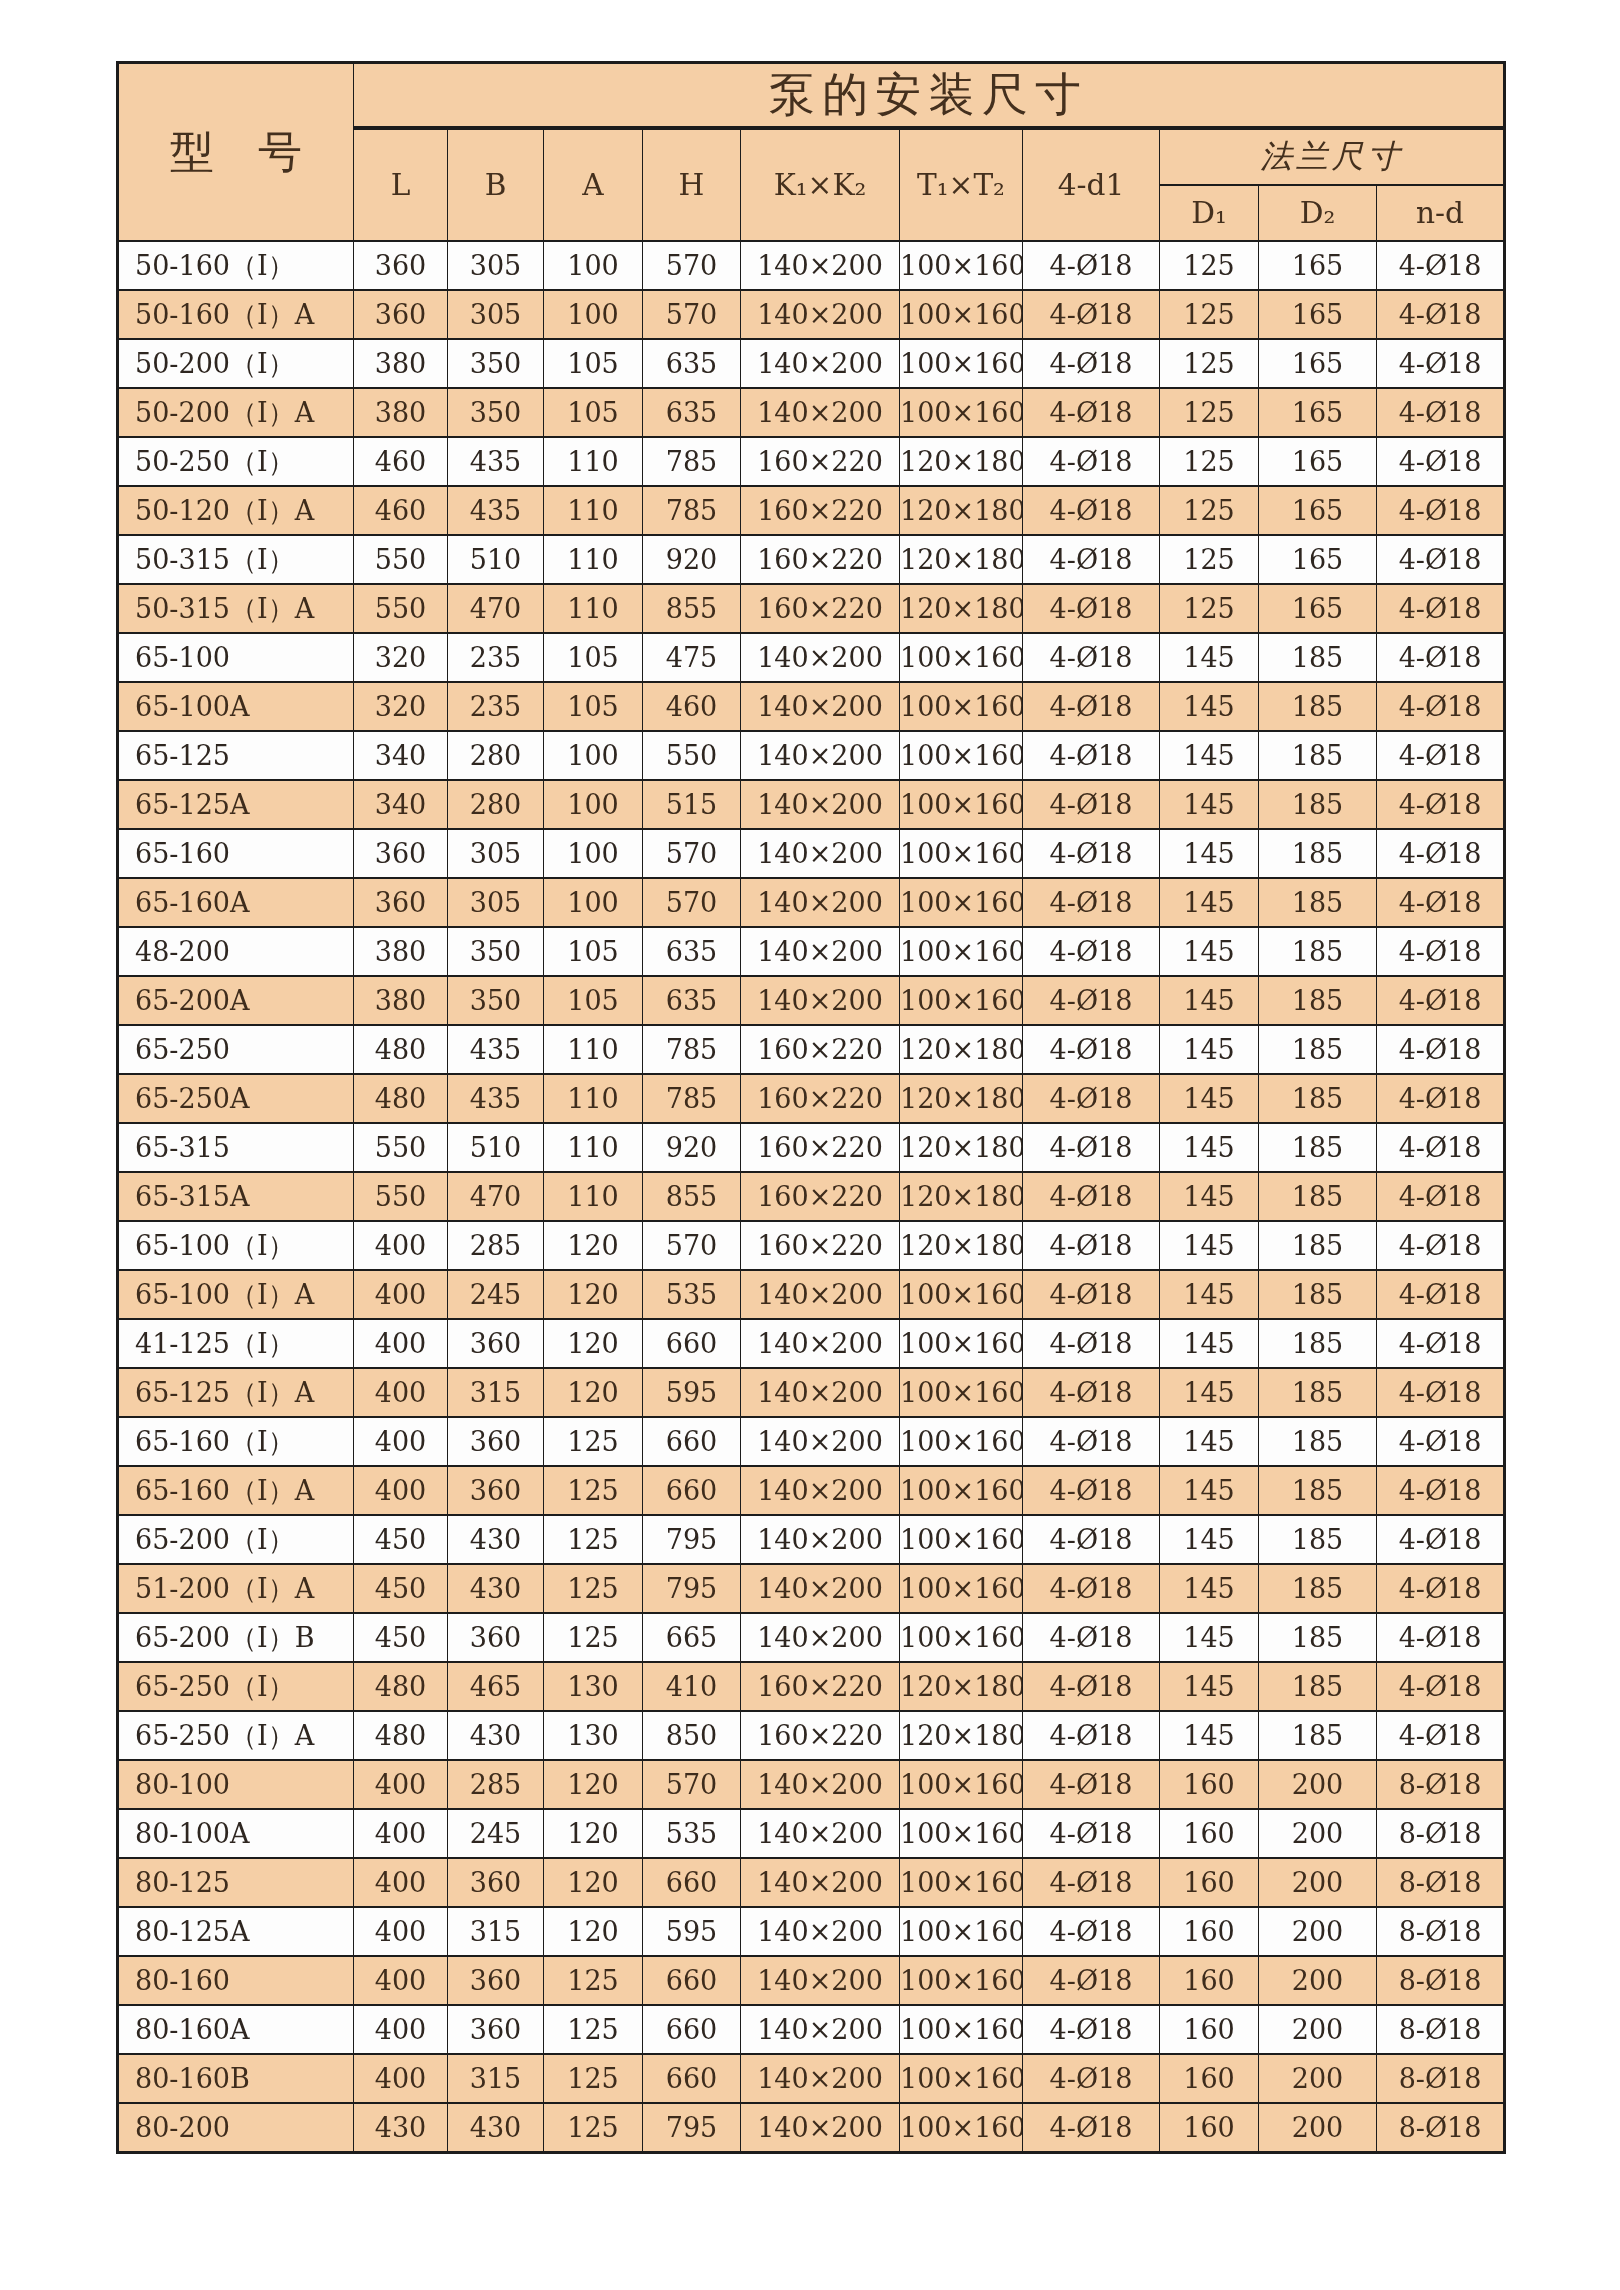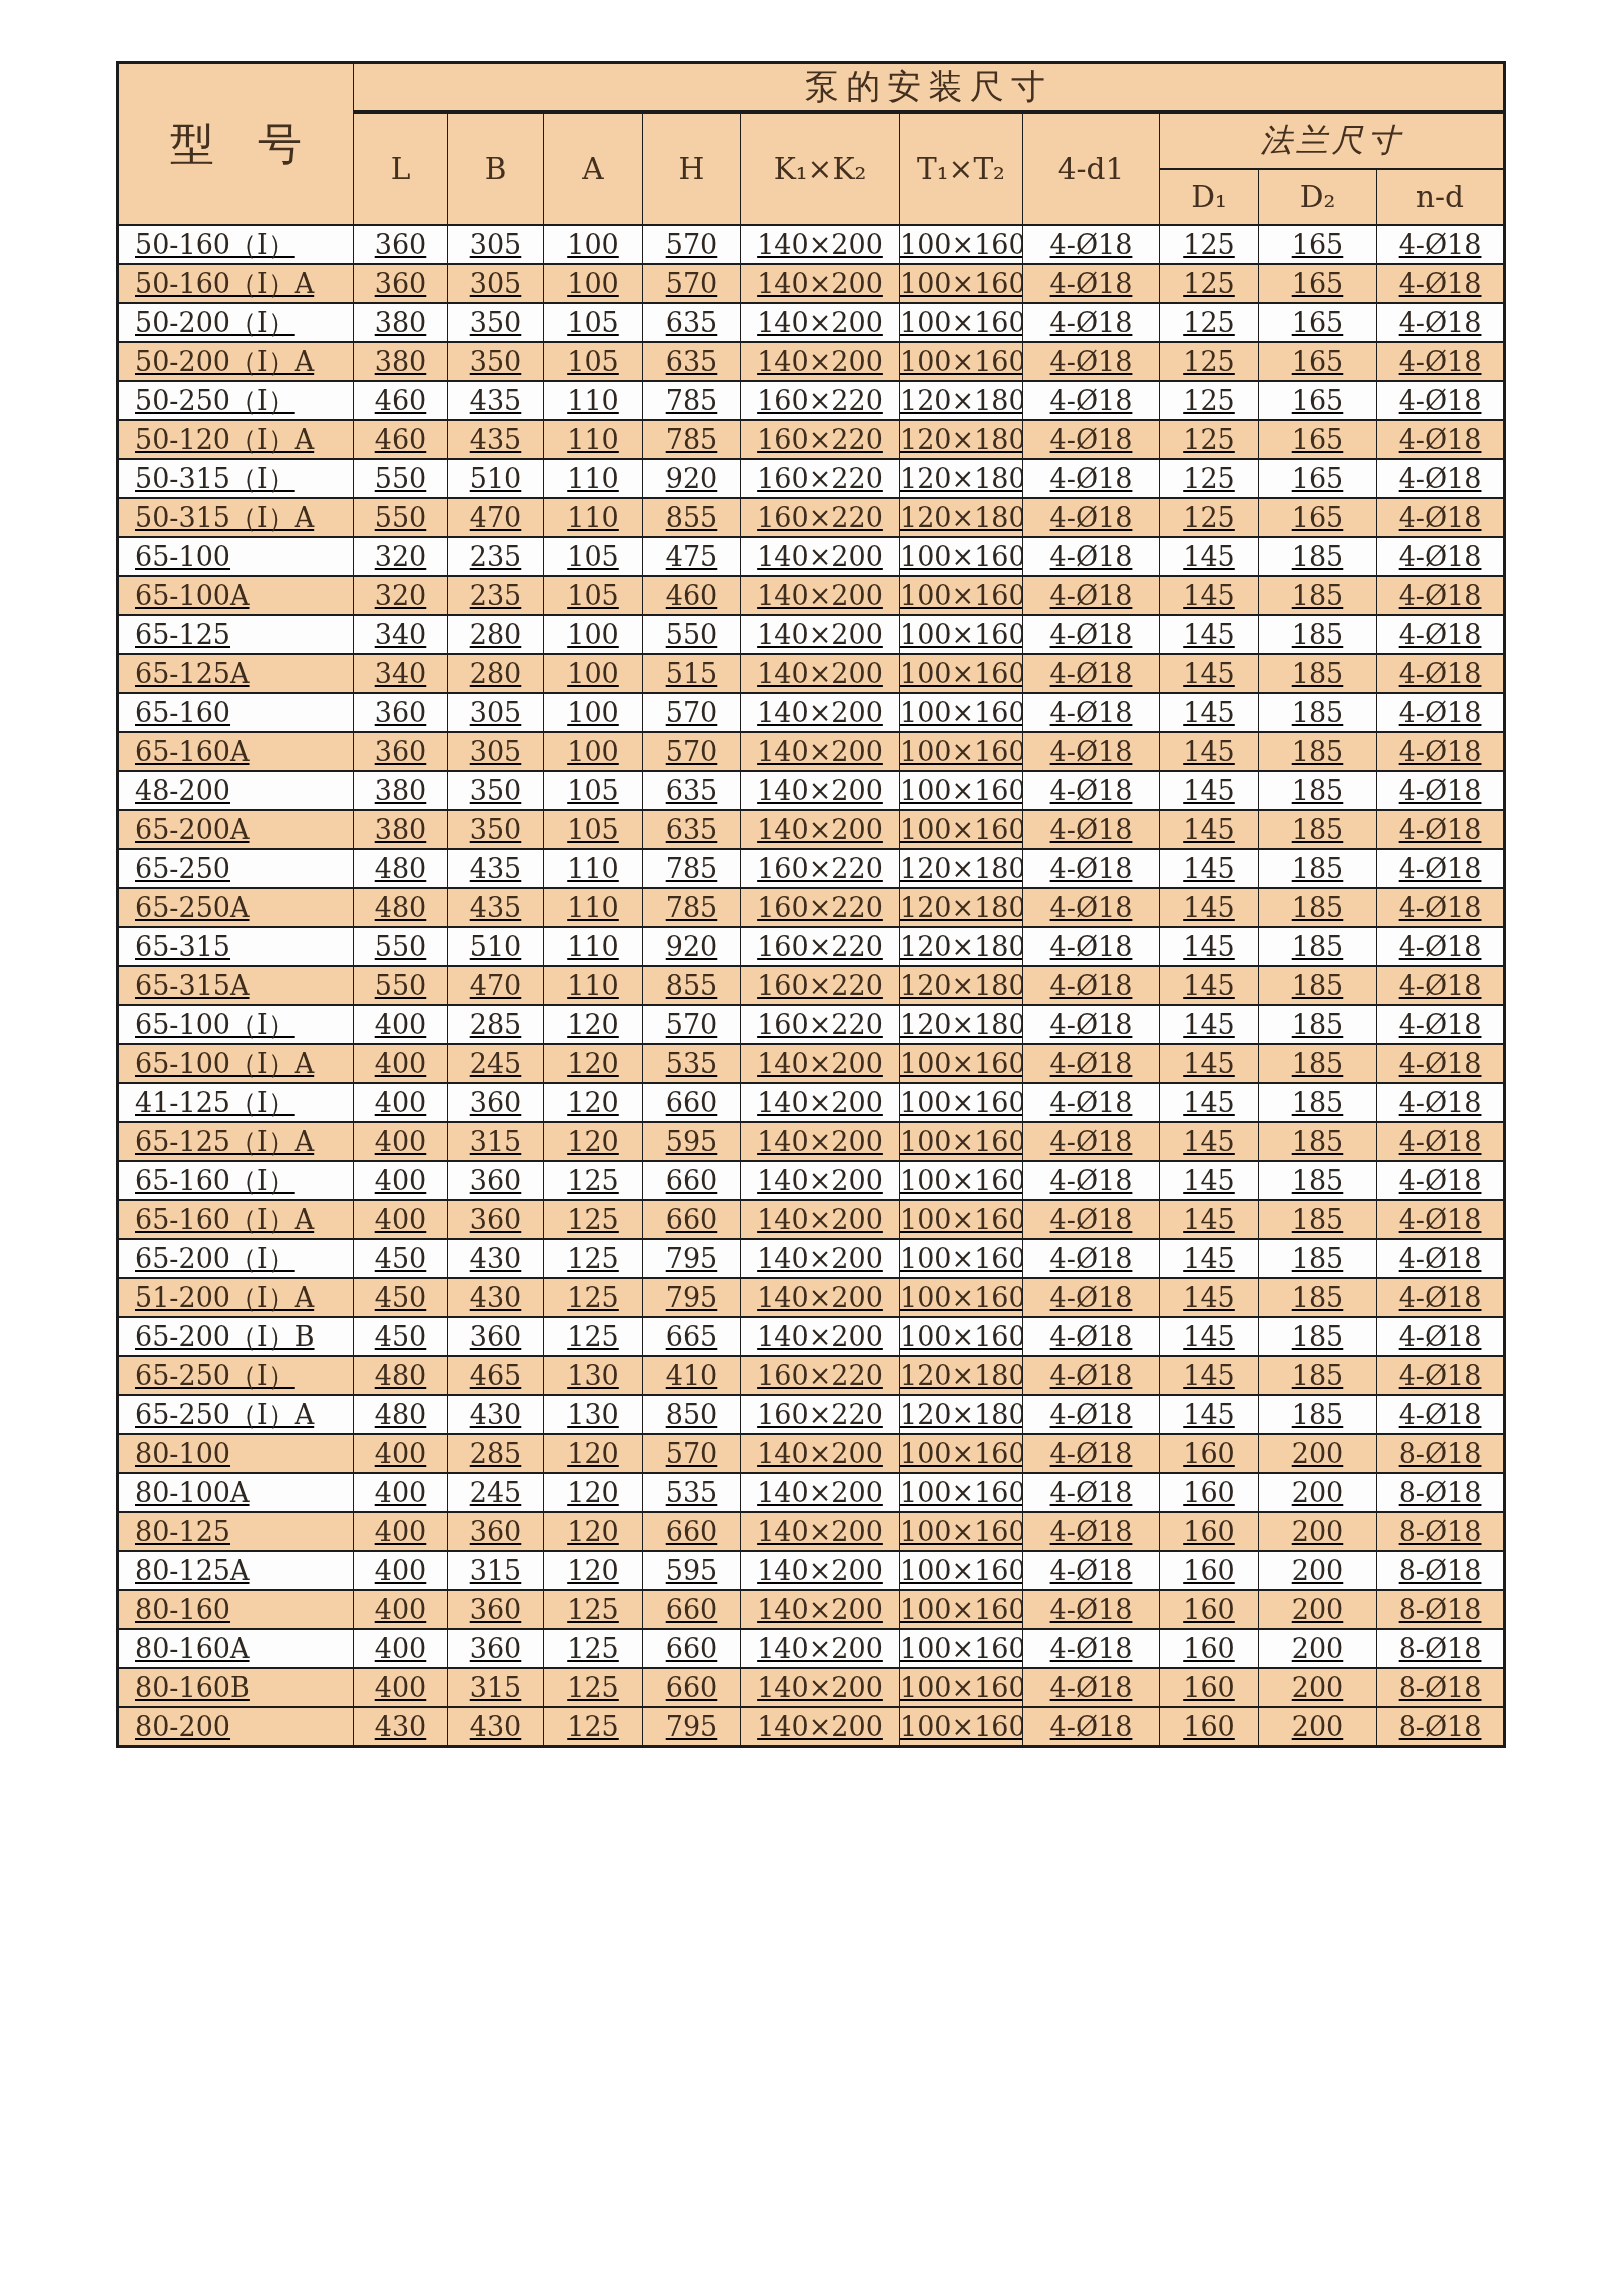--- a/index.html
+++ b/index.html
@@ -38,25 +38,25 @@
   thead th {
     background:#F5CFA6;
     color:#44301E;
     font-weight:normal;
   }
   tr.hdr-top    { height:45px; }
   tr.hdr-mid    { height:57px; }
   tr.hdr-bottom { height:56px; }
 
   th.model-h   { font-size:44px; }
-  th.install-h { font-size:34px; letter-spacing:7.2px; border-bottom-width:4.5px; }
+  th.install-h { font-size:46px; letter-spacing:7.2px; border-bottom-width:4.5px; }
   th.flange-h  { font-size:32px; letter-spacing:3.6px;font-style:italic; }
   th.sub-h     { font-size:29.6px; }
 
-  tbody tr { height:39px;text-decoration:underline; }
+  tbody tr { height:49px; }
   tbody td {
     font-size:27px;
     color:#2E2620;
     background:#FDFDFD;
   }
   tbody tr.shaded td { background:#F5CFA6; color:#3E2C1C; }
   td.model-cell { text-align:left; padding-left:16px; }
 </style>
 </head>
 <body>

